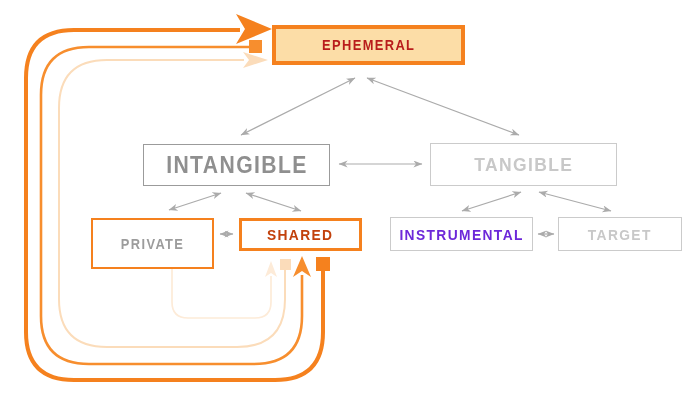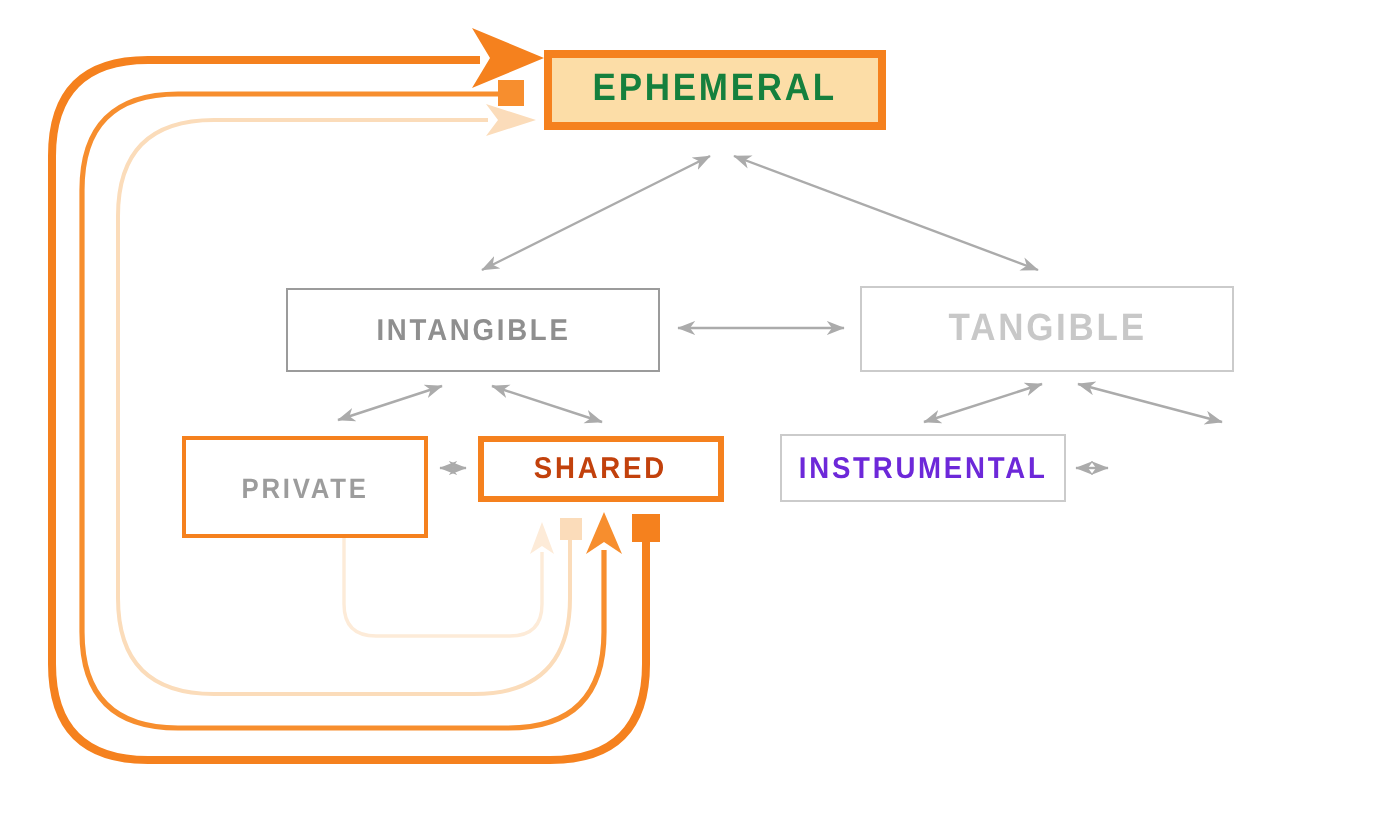--- a/index.html
+++ b/index.html
@@ -4,24 +4,24 @@
 <style>
   html,body{margin:0;padding:0;background:#fff;}
   body{width:700px;height:409px;overflow:hidden;position:relative;
        font-family:"Liberation Sans", sans-serif;}
   .stage{position:absolute;inset:0;width:700px;height:409px;}
   svg.links{position:absolute;left:0;top:0;}
   .node{position:absolute;display:flex;align-items:center;justify-content:center;
         box-sizing:border-box;background:#fff;font-weight:700;
         letter-spacing:1.5px;white-space:nowrap;}
   .node span{transform:scaleX(.92);}
-  .node-ephemeral{left:272px;top:25px;width:171px;height:40px;
-        border:4px solid #F5811E;background:#FCDDA7;color:#15803d;font-size:19px;}
+  .node-ephemeral{left:272px;top:25px;width:193px;height:40px;
+        border:4px solid #F5811E;background:#FCDDA7;color:#b91c1c;font-size:14px;}
   .node-intangible{left:143px;top:144px;width:187px;height:42px;
-        border:1px solid #9B9B9B;color:#8F8F8F;font-size:15px;}
+        border:1px solid #9B9B9B;color:#8F8F8F;font-size:23px;}
   .node-tangible{left:430px;top:143px;width:187px;height:43px;
         border:1px solid #CBCBCB;color:#C8C8C8;font-size:19px;}
   .node-private{left:91px;top:218px;width:123px;height:51px;
         border:2px solid #F5811E;color:#9C9C9C;font-size:14px;}
   .node-shared{left:239px;top:218px;width:123px;height:33px;
         border:3px solid #F5811E;color:#c2410c;font-size:15px;}
   .node-instrumental{left:390px;top:217px;width:143px;height:34px;
         border:1px solid #CBCBCB;color:#6d28d9;font-size:15px;}
   .node-target{left:558px;top:217px;width:124px;height:34px;
         border:1px solid #CBCBCB;color:#C8C8C8;font-size:15px;}
@@ -78,14 +78,17 @@
   </div>
   <div class="node node-private">
     <span>PRIVATE</span>
   </div>
   <div class="node node-shared">
     <span>SHARED</span>
   </div>
   <div class="node node-instrumental">
     <span>INSTRUMENTAL</span>
   </div>
+  <div class="node node-target">
+    <span>TARGET</span>
+  </div>
 
 </div>
 
 </body></html>

